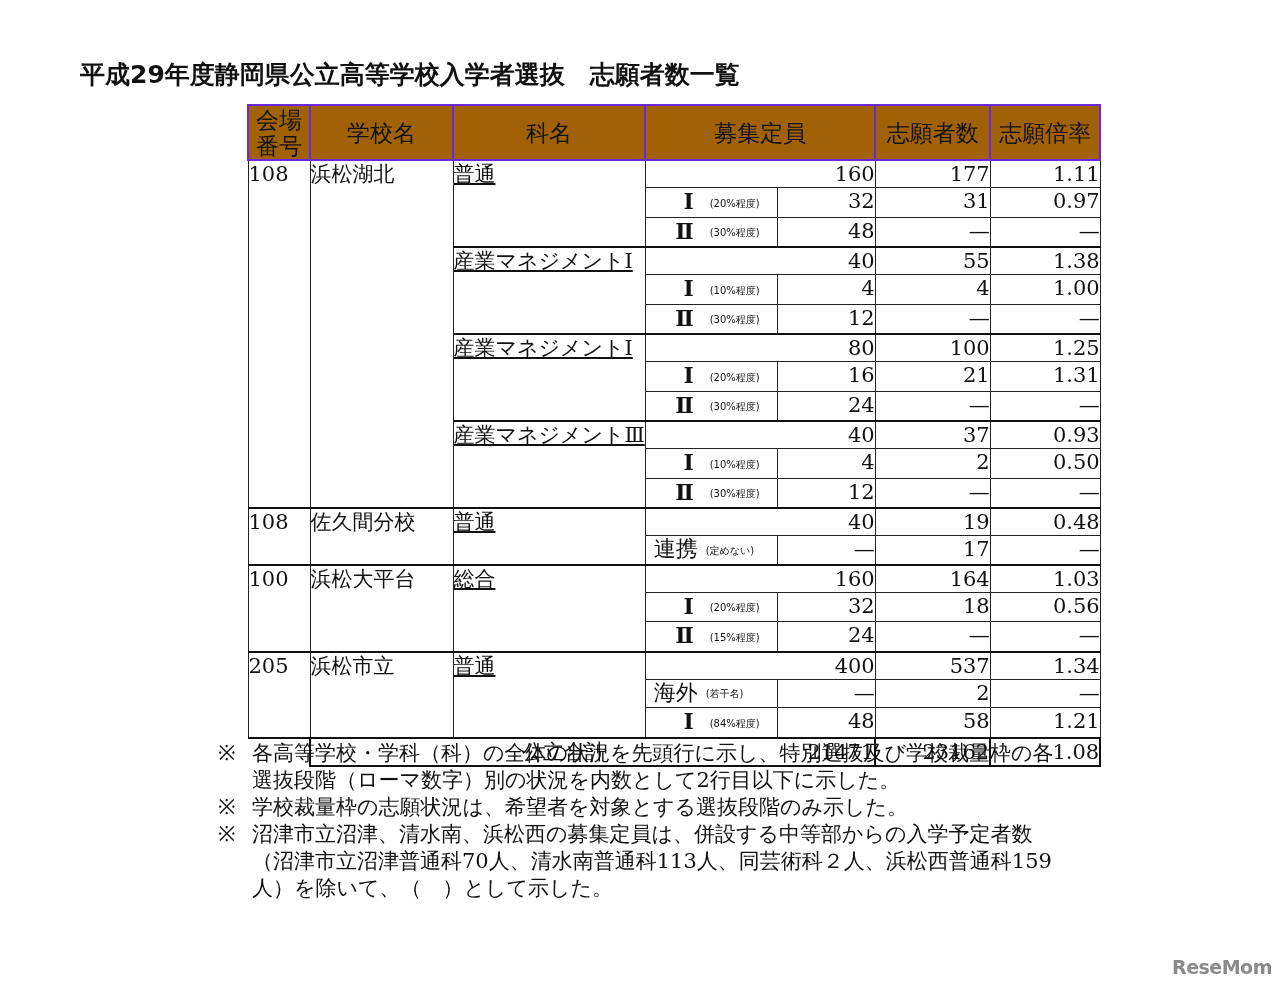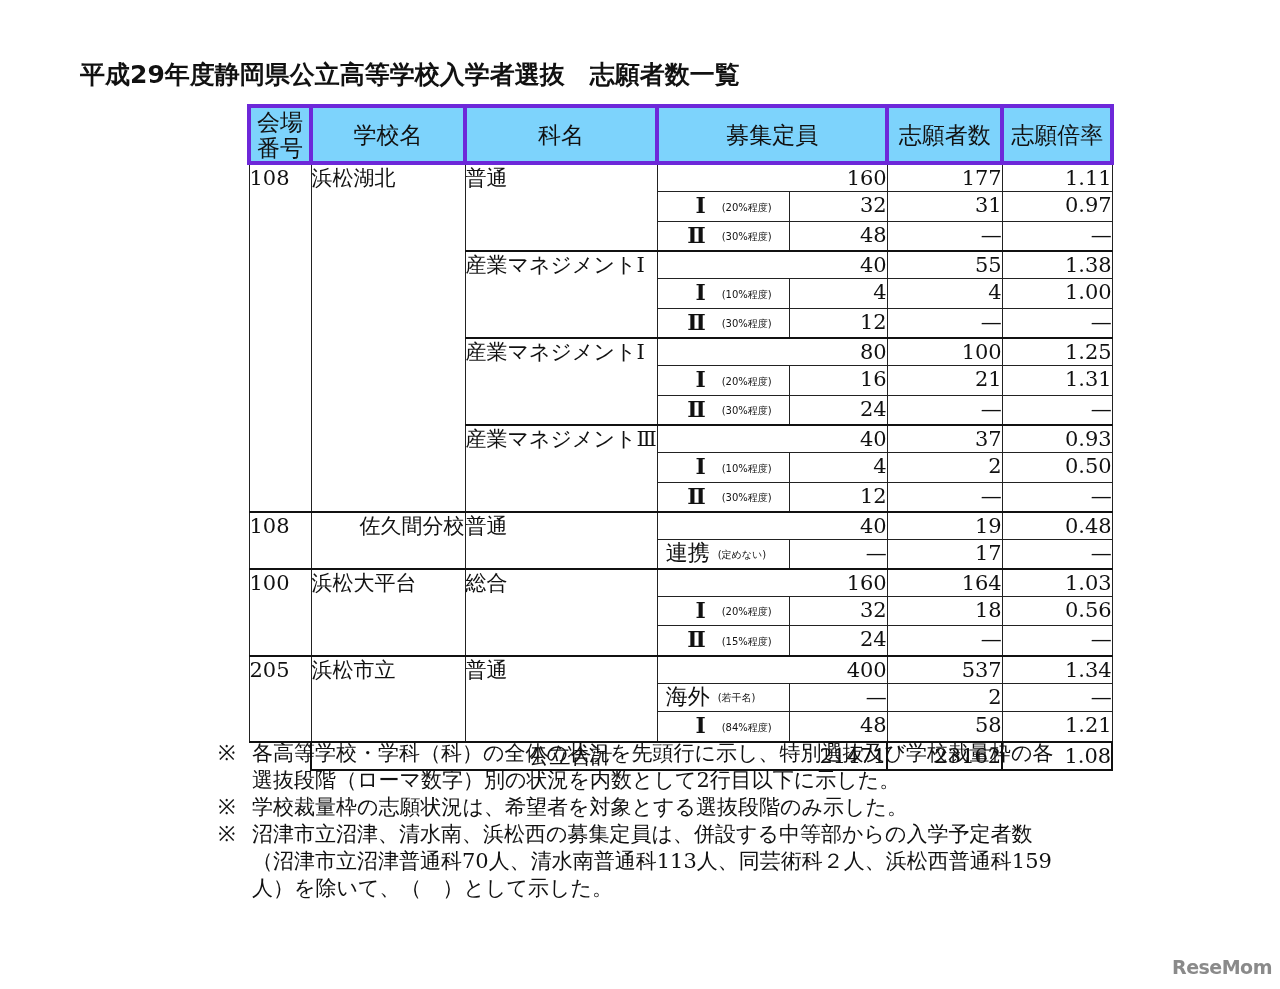--- a/index.html
+++ b/index.html
@@ -2,33 +2,33 @@
 <html><head>
 <meta charset="utf-8">
 <style>
   html, body { margin:0; padding:0; background:#ffffff; }
   body { width:1280px; height:989px; position:relative; overflow:hidden;
          font-family:"DejaVu Serif","Liberation Serif",serif; color:#111; }
   .title { position:absolute; left:80px; top:58px; font-family:"DejaVu Sans","Liberation Sans",sans-serif;
            font-size:25px; font-weight:bold; letter-spacing:0px; white-space:nowrap; }
   table.grid { position:absolute; left:247px; top:104px; border-collapse:collapse; table-layout:fixed; }
   table.grid td, table.grid th { padding:0; height:26px; font-size:21px; line-height:26px; border:1px solid #222; vertical-align:top; overflow:hidden; white-space:nowrap; }
-  table.grid th { background:#7dd3fc; font-weight:normal; height:53px; font-size:23px; text-align:center; vertical-align:middle; border:4px solid #6d28d9; }
+  table.grid th { background:#a16207; font-weight:normal; height:53px; font-size:23px; text-align:center; vertical-align:middle; border:2px solid #6d28d9; }
   th.venue { font-size:21px; line-height:23px; }
   .c-venue { width:62px; }
   .c-school { width:143px; }
   .c-dept { width:138px; }
   .c-sub { width:132px; }
   .c-cap { width:98px; }
   .c-app { width:115px; }
   .c-ratio { width:110px; }
   td.num { text-align:right; padding-right:14px; }
   td.venue-cell { padding-left:8px; border-left:2px solid #111; }
   td.school-cell { padding-left:6px; }
-  td.dept-cell { padding-left:6px; border-right:2px solid #111; }
+  td.dept-cell { padding-left:6px; border-right:2px solid #111;text-decoration:underline; }
   td.dept-small { font-size:13px; padding-left:3px; }
   td.sub { text-align:left; padding-left:0; }
   .roman { display:inline-block; width:48px; text-align:right; font-size:22px; font-weight:bold; font-family:"DejaVu Serif",serif; }
   .word { display:inline-block; padding-left:8px; font-size:22px; }
   .note-s { font-size:10px; padding-left:16px; font-family:"DejaVu Sans",sans-serif; vertical-align:middle; }
   .note-s2 { font-size:10px; padding-left:8px; font-family:"DejaVu Sans",sans-serif; vertical-align:middle; }
   td.app, td.ratio { border-left:2px solid #111; }
   td.ratio { border-right:2px solid #111; }
   tr.group-end td { border-bottom:2px solid #111; }
   tr.total td { border:2px solid #111; }
@@ -134,21 +134,21 @@
         <td class="num ratio">0.50</td>
       </tr>
       <tr class="group-end">
         <td class="sub"><span class="roman">Ⅱ</span><span class="note-s">(30%程度)</span></td>
         <td class="num">12</td>
         <td class="num app">—</td>
         <td class="num ratio">—</td>
       </tr>
       <tr>
         <td class="venue-cell" rowspan="2" style="border-bottom: 2px solid rgb(17, 17, 17);">108</td>
-        <td class="school-cell" rowspan="2" style="border-bottom: 2px solid rgb(17, 17, 17); padding-left: 48px;">佐久間分校</td>
+        <td class="school-cell" rowspan="2" style="border-bottom: 2px solid rgb(17, 17, 17);">佐久間分校</td>
         <td class="dept-cell" rowspan="2" style="border-bottom: 2px solid rgb(17, 17, 17);">普通</td>
         <td class="num" colspan="2">40</td>
         <td class="num app">19</td>
         <td class="num ratio">0.48</td>
       </tr>
       <tr class="group-end">
         <td class="sub"><span class="word">連携</span><span class="note-s2">(定めない)</span></td>
         <td class="num">—</td>
         <td class="num app">17</td>
         <td class="num ratio">—</td>

